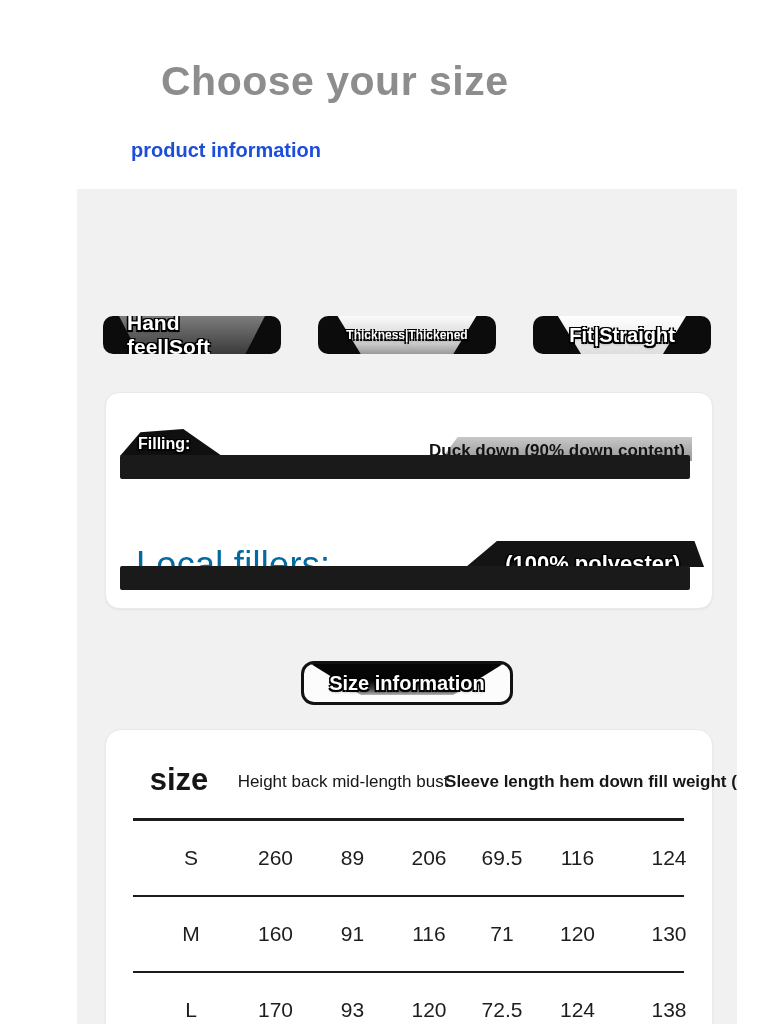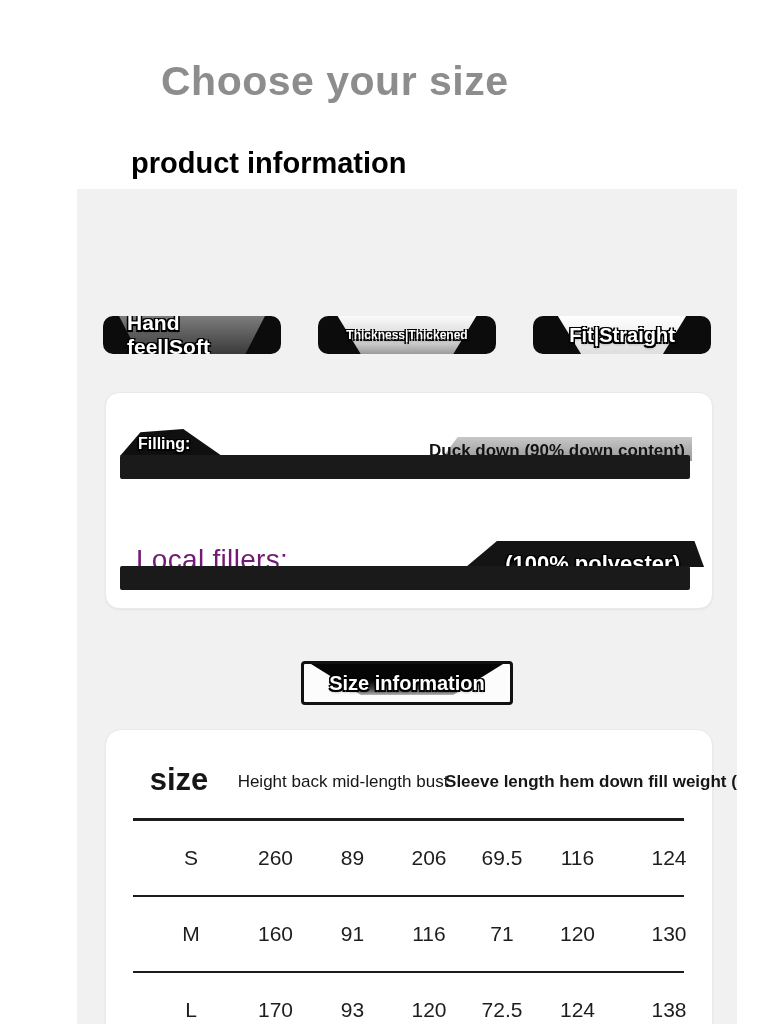--- a/index.html
+++ b/index.html
@@ -4,22 +4,22 @@
 <style>
   * { margin:0; padding:12px; box-sizing:border-box; }
   html,body { width:768px; height:1024px; background:#ffffff; font-family:"Liberation Sans",sans-serif; overflow:hidden; }
   .stage { position:relative; width:768px; height:1024px; background:#fff; }
 
   .page-title {
     position:absolute; left:125px; top:22px;
     font-size:41px; font-weight:700; color:#8d8d8d; letter-spacing:0.5px;
   }
   .page-subtitle {
-    position:absolute; left:95px; top:111px;
-    font-size:29px; font-weight:700; color:#000000;
+    position:absolute; left:95px; top:103px;
+    font-size:20px; font-weight:700; color:#1d4ed8;
   }
 
   .panel {
     position:absolute; left:53px; top:165px; width:660px; height:859px;
     background:#f1f1f2; overflow:hidden;
   }
 
   
   .badges {
     position:absolute; left:0; top:127px; width:100%;
@@ -66,36 +66,36 @@
     clip-path:polygon(0 100%, 7% 0, 100% 0, 100% 100%);
   }
   .fill-value {
     position:absolute; right:15px; top:36px; font-size:17px; font-weight:700; color:#111;
   }
   .rule { position:absolute; left:14px; right:22px; height:3px; background:#1a1a1a; border-radius:2px; }
   .rule.r1 { top:62px; }
   .rule.r2 { top:173px; }
 
   .local-label {
-    position:absolute; left:18px; top:139px; font-size:28px; font-weight:500; color:#701a75; letter-spacing:0.3px;
+    position:absolute; left:18px; top:139px; font-size:36px; font-weight:500; color:#0369a1; letter-spacing:0.3px;
   }
   .local-ribbon {
     position:absolute; right:8px; top:148px; width:238px; height:26px;
     background:#141414; clip-path:polygon(0 100%, 13% 0, 96% 0, 100% 100%);
     box-shadow:3px 3px 3px rgba(0,0,0,.3);
   }
   .local-value {
     position:absolute; right:20px; top:146px; font-size:22px;
   }
 
   
   .size-badge {
     position:absolute; left:50%; transform:translateX(-50%); top:472px;
     width:212px; height:44px; background:#fcfcfc;
-    border:3px solid #111; border-radius:4px; overflow:hidden;
+    border:3px solid #111; border-radius:13px; overflow:hidden;
     display:flex; align-items:center; justify-content:center;
   }
   .size-badge .trap {
     position:absolute; left:7px; right:7px; top:0; bottom:7px;
     background:linear-gradient(180deg,#050505 55%, #3f3f3f 80%, #b5b5b5);
     clip-path:polygon(0 0, 100% 0, 74% 100%, 26% 100%);
   }
   .size-badge span { font-size:20px; }
 
   

